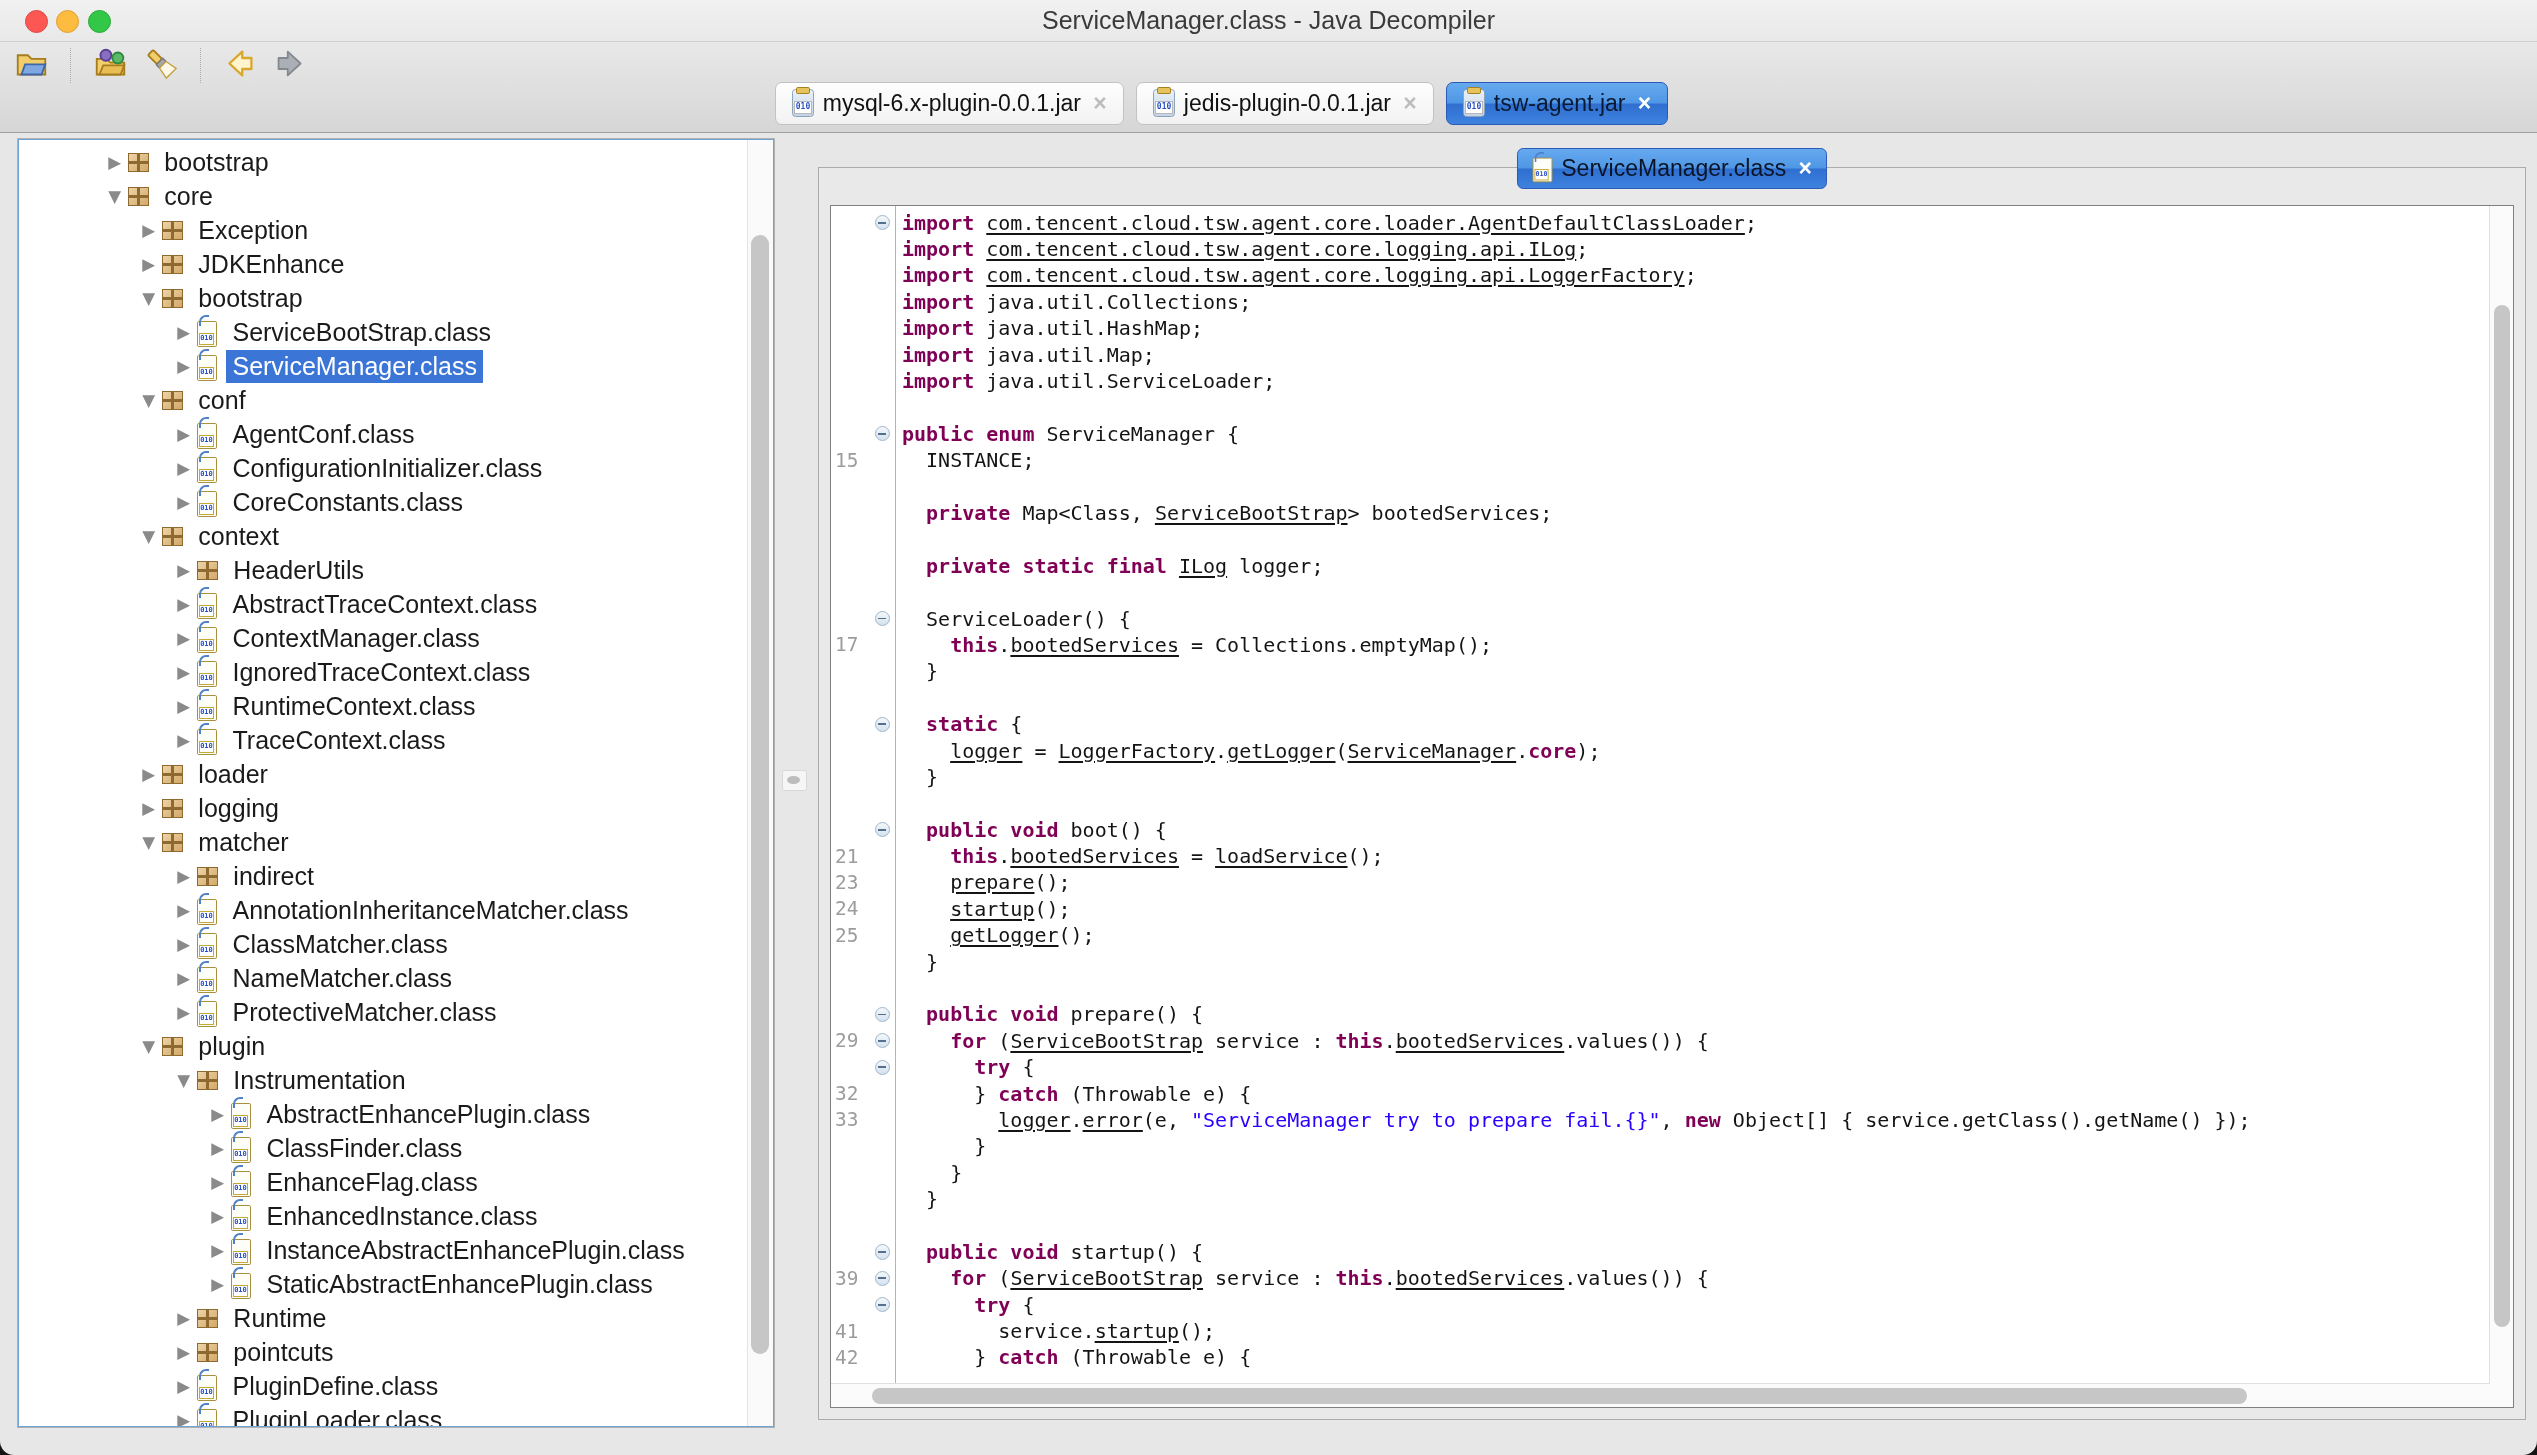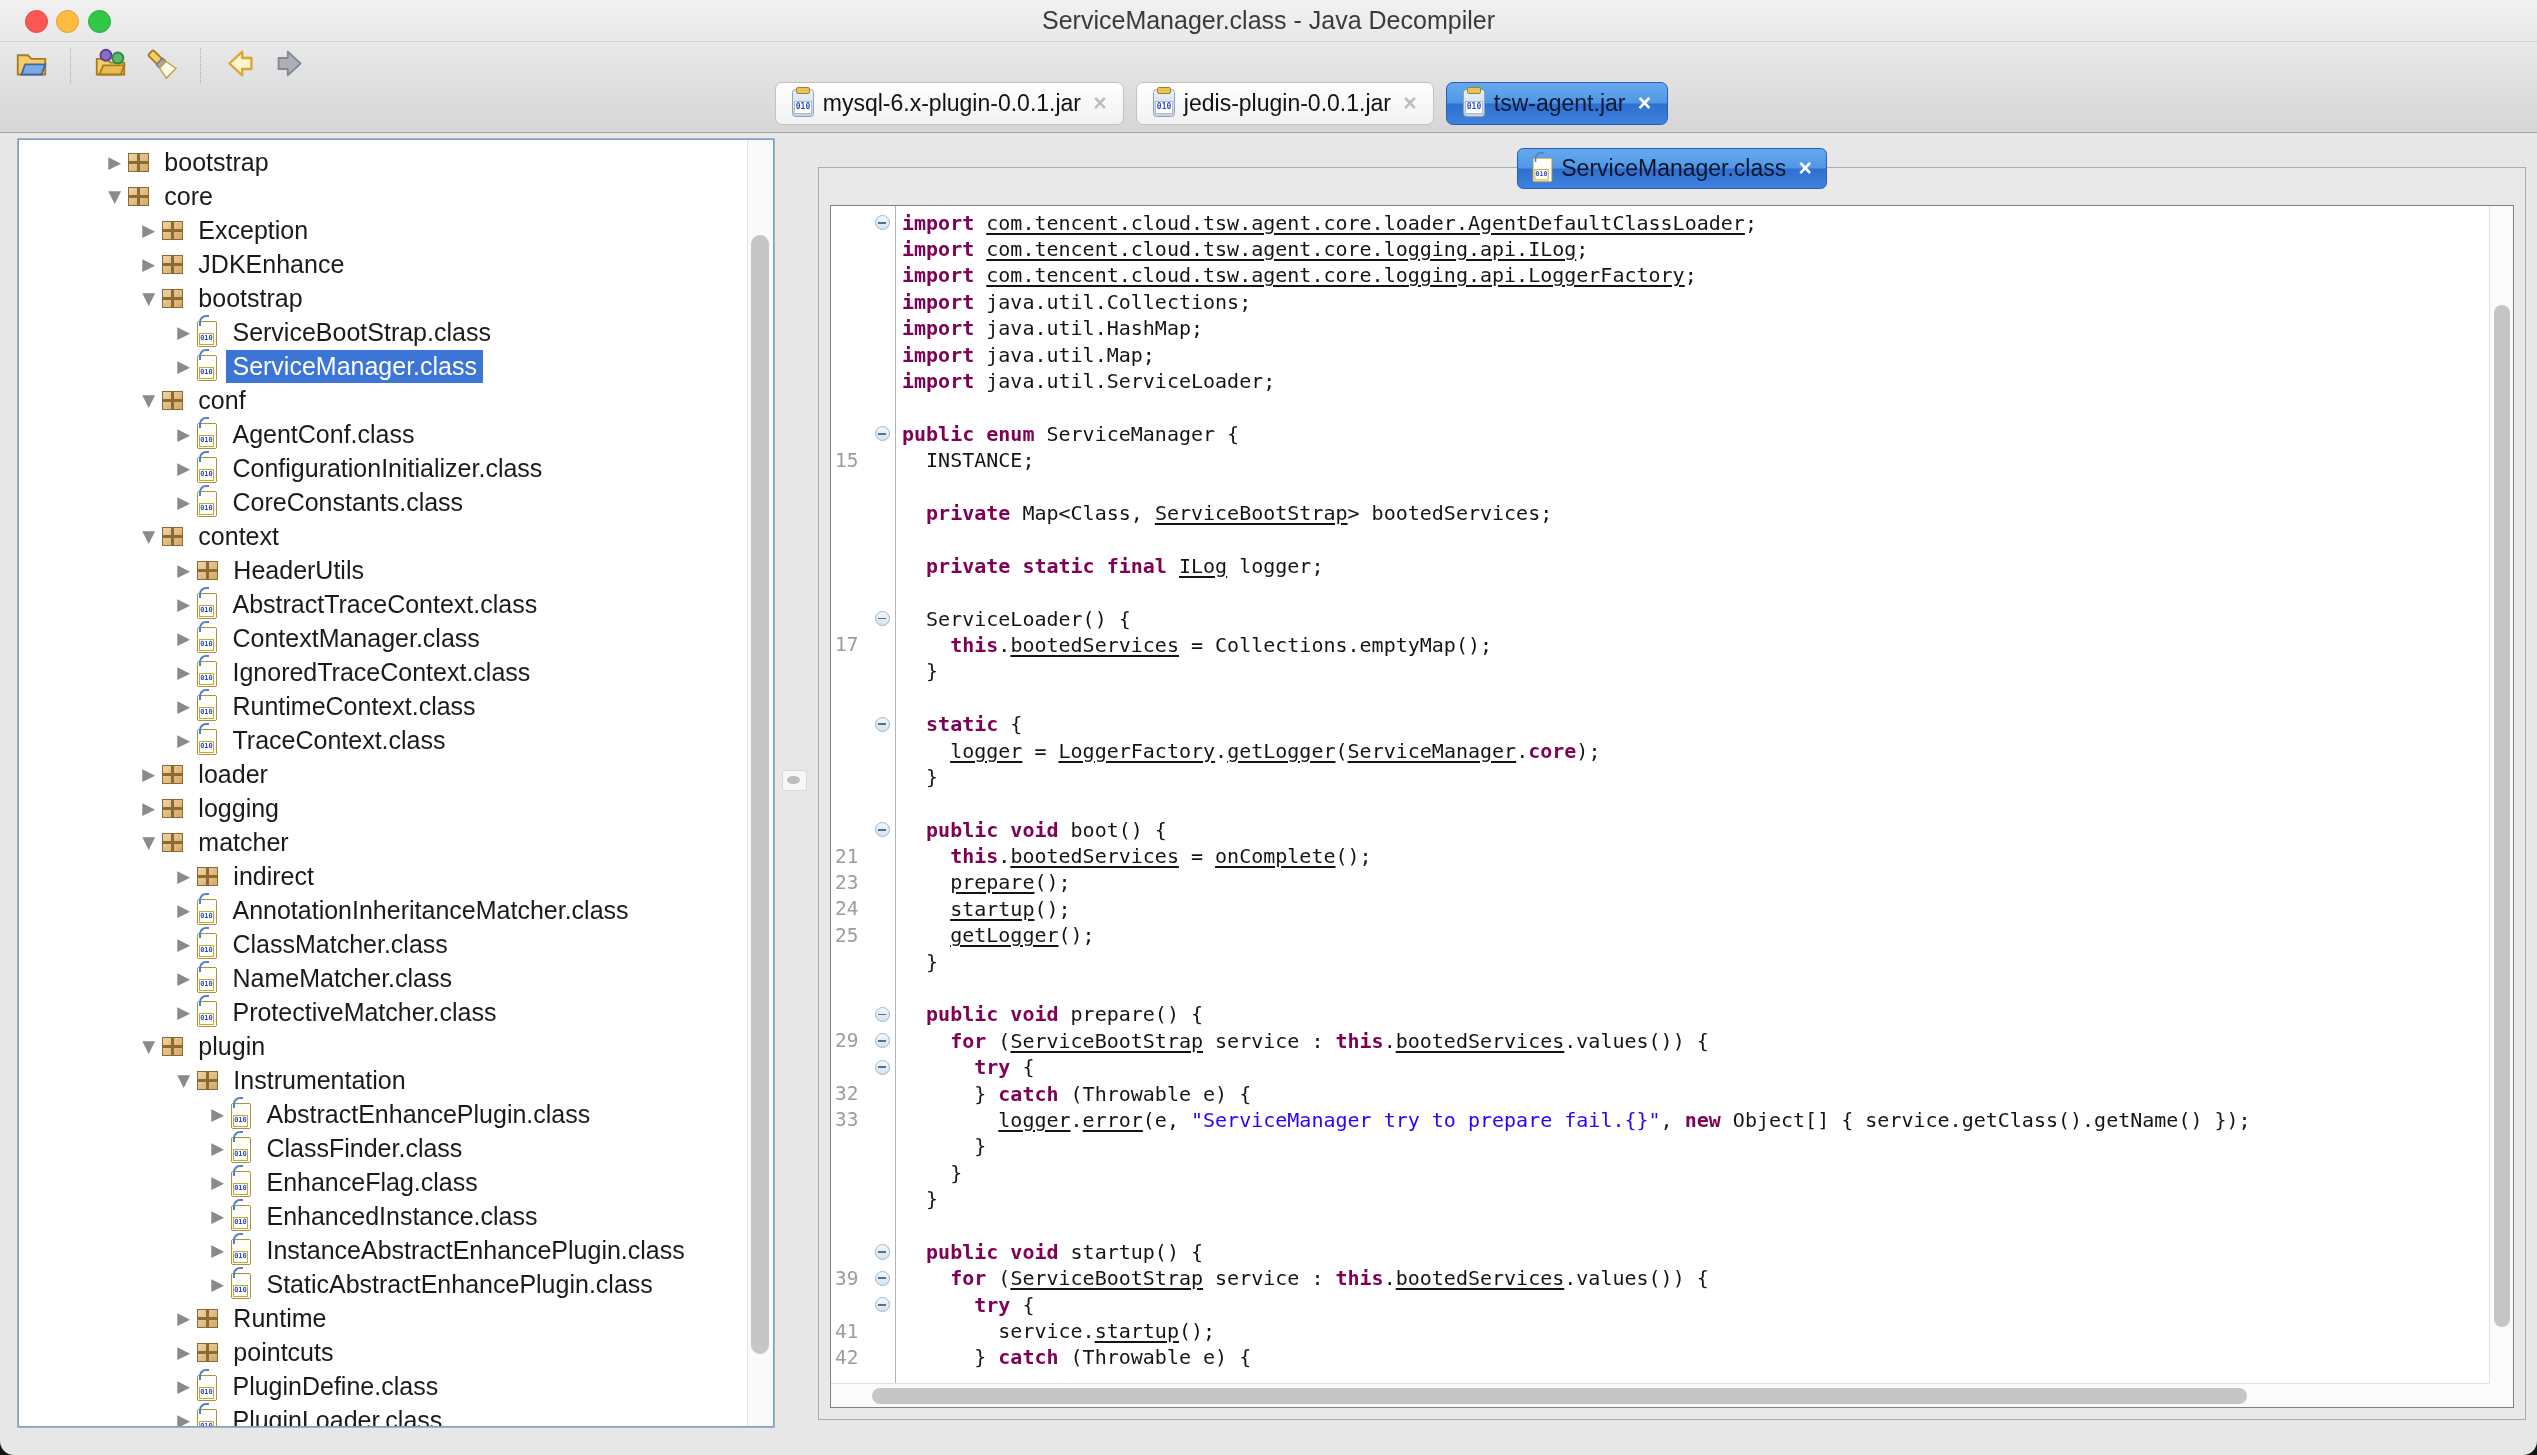--- a/index.html
+++ b/index.html
@@ -541,21 +541,21 @@
             <div class="cline">
               <span class="lnum"></span>
               <span class="lfold">
                 <span class="fold-dot"></span>
               </span>
               <span class="lcode"><span>  </span><span class="k">public void</span><span> boot() {</span></span>
             </div>
             <div class="cline">
               <span class="lnum">21</span>
               <span class="lfold"></span>
-              <span class="lcode"><span>    </span><span class="k">this</span><span>.</span><span class="l">bootedServices</span><span> = </span><span class="l">onComplete</span><span>();</span></span>
+              <span class="lcode"><span>    </span><span class="k">this</span><span>.</span><span class="l">bootedServices</span><span> = </span><span class="l">loadService</span><span>();</span></span>
             </div>
             <div class="cline">
               <span class="lnum">23</span>
               <span class="lfold"></span>
               <span class="lcode"><span>    </span><span class="l">prepare</span><span>();</span></span>
             </div>
             <div class="cline">
               <span class="lnum">24</span>
               <span class="lfold"></span>
               <span class="lcode"><span>    </span><span class="l">startup</span><span>();</span></span>

